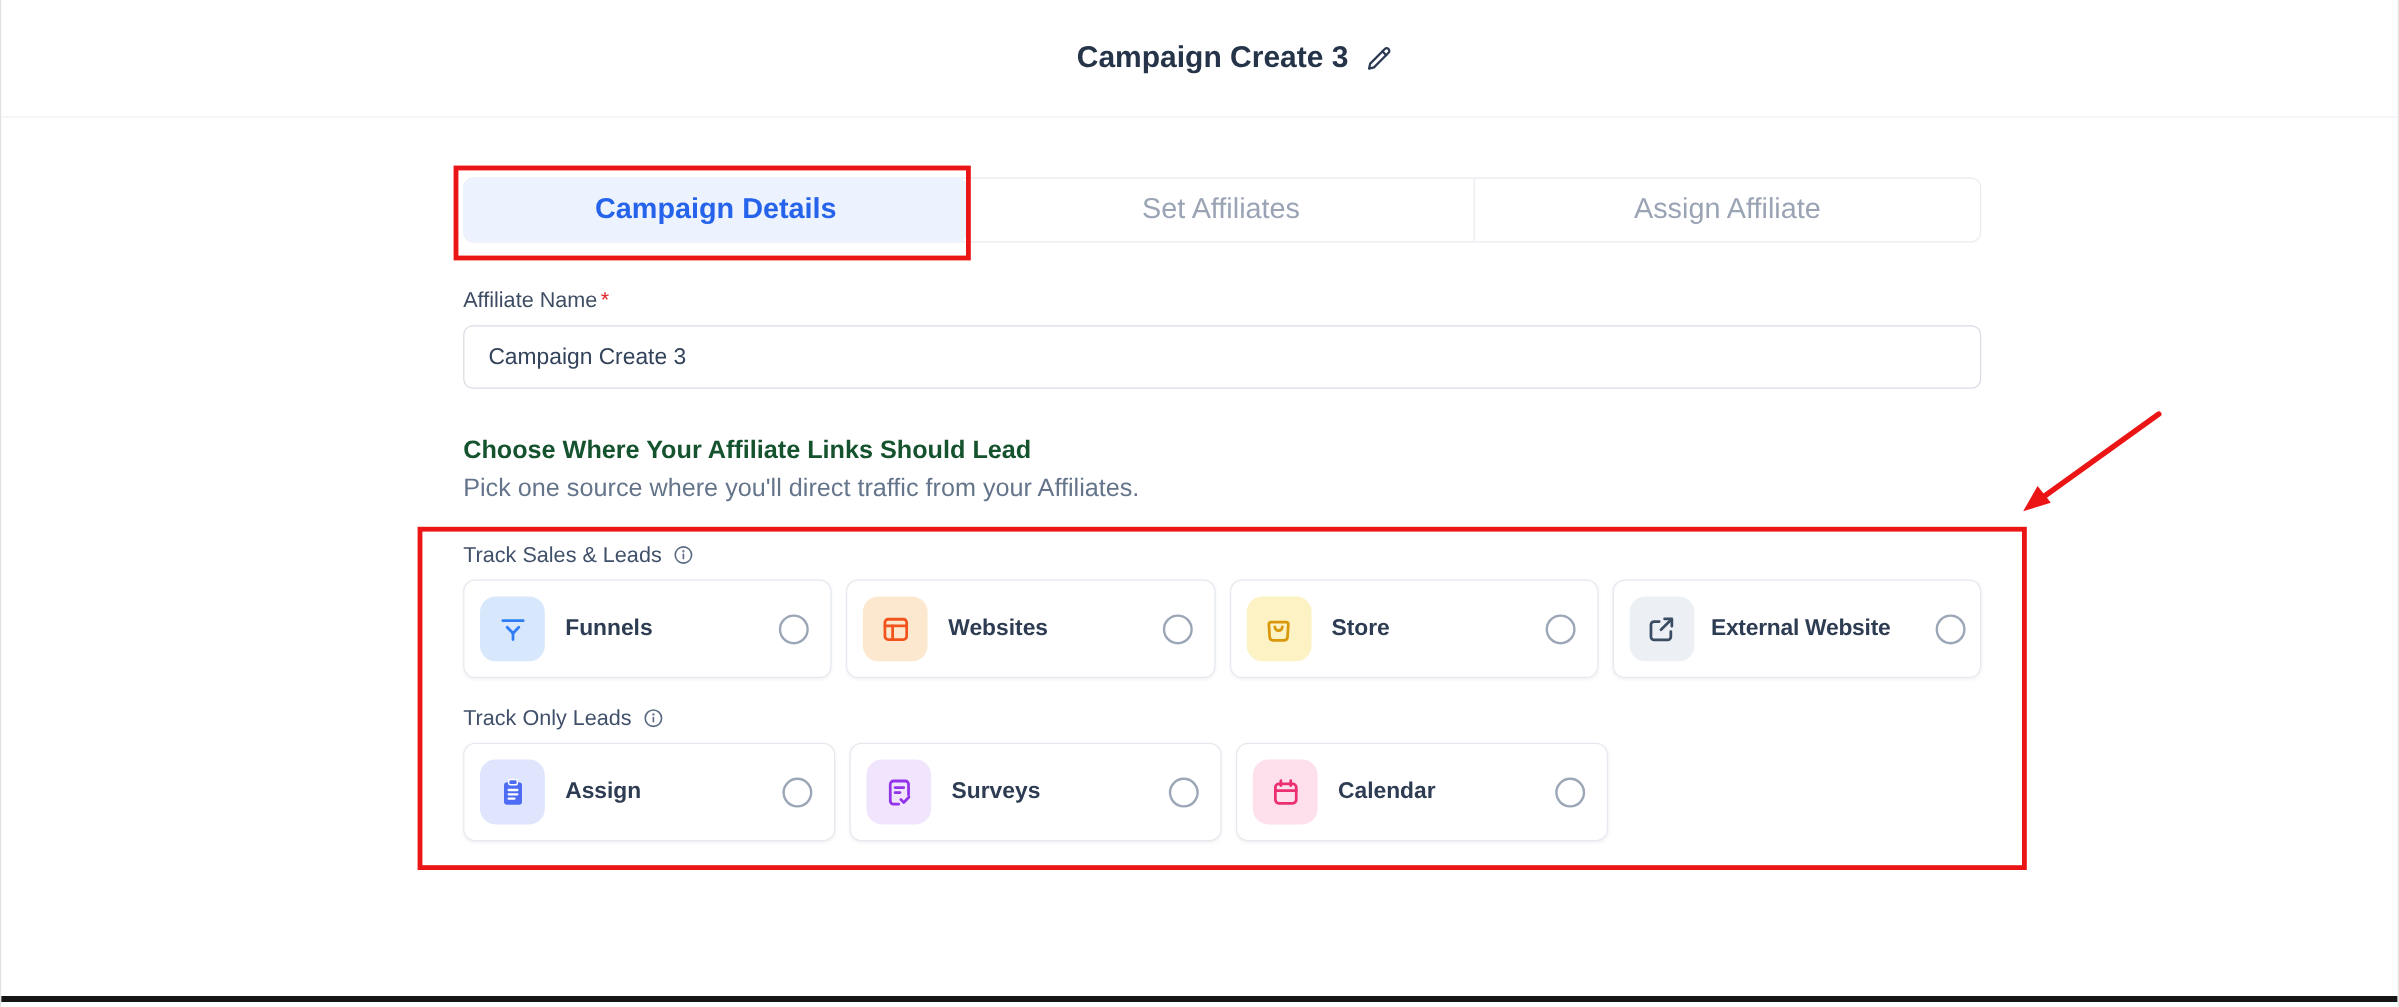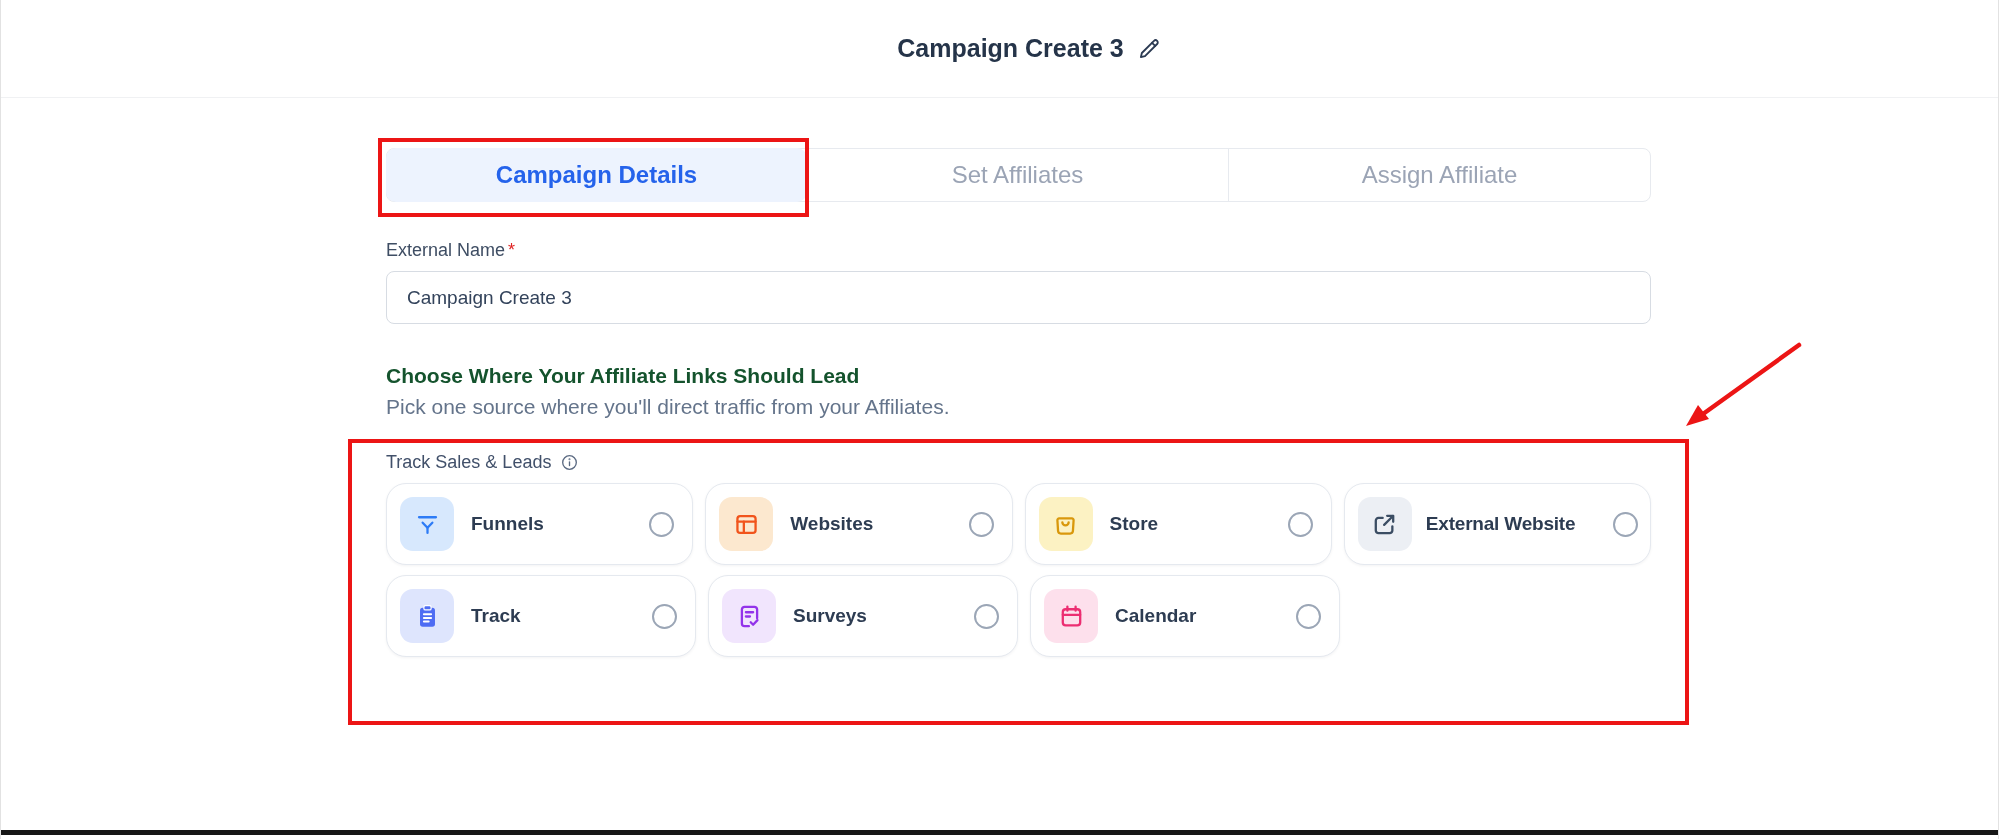--- a/index.html
+++ b/index.html
@@ -72,21 +72,21 @@
   }
   .group-label {
     display:flex; align-items:center; gap:9px;
     font-size:18px; color:#41506a; font-weight:500; height:22px;text-align:right;
   }
   .group-label + .group-label, .cards + .group-label { margin-top:22px; }
   .group-label svg { width:19px; height:19px; color:#5b6a82; cursor:pointer; }
   .cards { display:flex; gap:12px; margin-top:10px; }
   .card {
     width:310px; height:82px; background:#ffffff;
-    border:1px solid #e5e9ef; border-radius:20px;
+    border:1px solid #e5e9ef; border-radius:10px;
     display:flex; align-items:center; padding:0 18px 0 13px;
     box-shadow:0 1px 3px rgba(16,24,40,.05);
     cursor:pointer;
   }
   .tile {
     width:54px; height:54px; border-radius:13px;
     display:flex; align-items:center; justify-content:center;
     flex:0 0 auto; margin-right:17px;
   }
   .tile svg { width:29px; height:29px; }
@@ -121,21 +121,21 @@
   <div class="tabs-wrap">
     <div class="tabs">
       <div class="tab active">Campaign Details</div>
       <div class="tab">Set Affiliates</div>
       <div class="tab">Assign Affiliate</div>
     </div>
     <div class="tab-annotation" style="color: rgb(236, 21, 21);"></div>
   </div>
 
   <div class="field-label">
-    <span>External Name</span><span class="required">*</span>
+    <span>Affiliate Name</span><span class="required">*</span>
   </div>
   <input class="name-input" type="text" value="Campaign Create 3" style="">
 
   <div class="section-heading">Choose Where Your Affiliate Links Should Lead</div>
   <div class="section-sub">Pick one source where you'll direct traffic from your Affiliates.</div>
 
   <div class="tracking">
     <div class="tracking-annotation" style="color: rgb(236, 21, 21);"></div>
 
     <div class="group-label">
@@ -189,31 +189,39 @@
             <path d="M18.5 13.5V17a2.2 2.2 0 0 1-2.2 2.2H7A2.2 2.2 0 0 1 4.8 17V8.8A2.2 2.2 0 0 1 7 6.6h3.5"></path>
             <path d="M14.2 4.8h5v5"></path>
               <path d="M19 5l-7.3 7.3"></path>
           </svg>
         </span>
         <span class="card-label">External Website</span>
         <span class="radio"></span>
       </div>
     </div>
 
+    <div class="group-label">
+      <span>Track Only Leads</span>
+      <svg viewBox="0 0 24 24" fill="none" stroke="currentColor" stroke-width="1.7" stroke-linecap="round">
+        <circle cx="12" cy="12" r="8.6"></circle>
+          <path d="M12 11.2v4.6"></path>
+          <circle cx="12" cy="8" r="0.4" fill="currentColor"></circle>
+      </svg>
+    </div>
 
     <div class="cards">
       <div class="card">
         <span class="tile" style="background: rgb(222, 229, 253); color: rgb(78, 108, 243);">
           <svg viewBox="0 0 24 24" fill="none">
             <rect x="5.8" y="4.8" width="12.4" height="15.6" rx="2.2" fill="currentColor"></rect>
             <rect x="9" y="3" width="6" height="3.6" rx="1.3" fill="currentColor" stroke="#ffffff" stroke-width="1"></rect>
             <path d="M9 10.2h6M9 13.2h6M9 16.2h4" stroke="#ffffff" stroke-width="1.6" stroke-linecap="round"></path>
           </svg>
         </span>
-        <span class="card-label">Track</span>
+        <span class="card-label">Assign</span>
         <span class="radio"></span>
       </div>
 
       <div class="card">
         <span class="tile" style="background: rgb(241, 229, 253); color: rgb(147, 51, 234);">
           <svg viewBox="0 0 24 24" fill="none" stroke="currentColor" stroke-width="1.9" stroke-linecap="round" stroke-linejoin="round">
             <path d="M18.3 13.5V6.2A2.2 2.2 0 0 0 16.1 4H7.9a2.2 2.2 0 0 0-2.2 2.2v11.6A2.2 2.2 0 0 0 7.9 20h3.6"></path>
             <path d="M9 8.5h6M9 12h3.4"></path>
             <path d="M13 16.8l2 2 3.6-3.8"></path>
           </svg>

